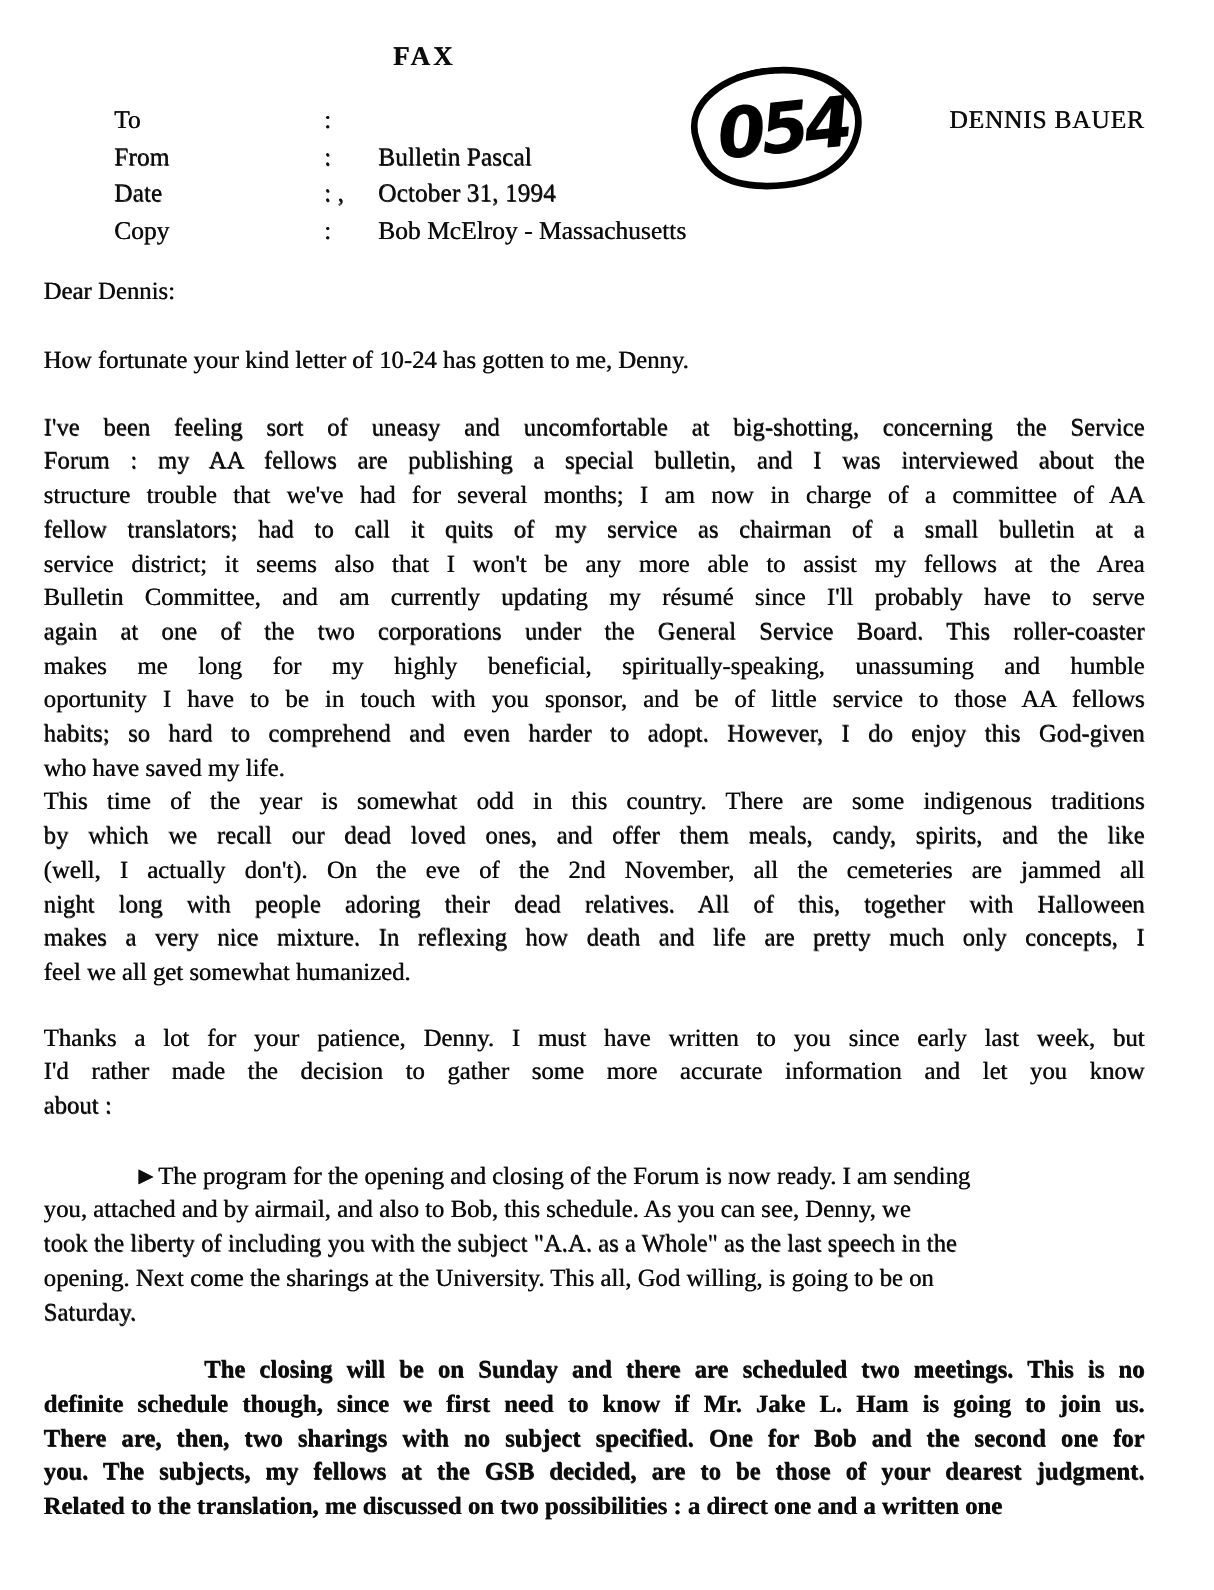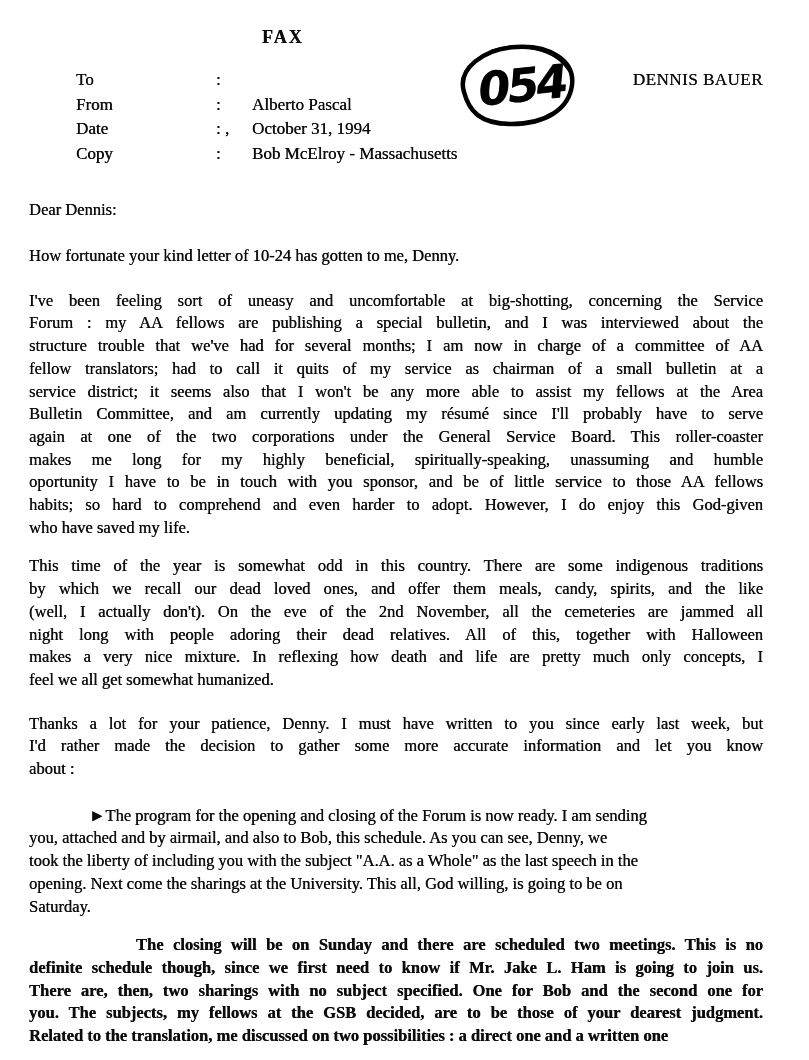--- a/index.html
+++ b/index.html
@@ -37,40 +37,40 @@
 
   .stamp {
     position: absolute;
     left: 450px;
     top: 40px;
     width: 135px;
     height: 92px;
   }
 
   .salutation {
-    margin-top: 32px;
+    margin-top: 16px;
     font-size: 16.5px;
     line-height: 23px;
   }
   .letter-body .para { font-size: 16.5px; }
   .line {
     line-height: 22.7px;
     font-size: 16.5px;
   }
   .justified .line {
     text-align: justify;
     text-align-last: justify;
     text-justify: inter-word;
   }
   .justified .line.last { text-align-last: left; }
   .ragged .line { text-align: left; }
 
   .para-0 { margin-top: 24px; }
   .para-1 { margin-top: 22px; }
-  .para-2 { margin-top: 16px; }
+  .para-2 { margin-top: 0; }
   .para-3 { margin-top: 21px; }
   .para-4 { margin-top: 24px; }
   .para-5 { margin-top: 16px; font-weight: bold; }
   .para-4 .line-0 { padding-left: 60px; }
   .para-5 .line-0 { padding-left: 107px; }
 </style>
 </head>
 <body>
 
 <div class="page">
@@ -79,21 +79,21 @@
 
   <div class="header-rows">
     <div class="header-row">
       <span class="hlabel">To</span>
       <span class="hsep">:</span>
       <span class="hvalue caps">DENNIS BAUER</span>
     </div>
     <div class="header-row">
       <span class="hlabel">From</span>
       <span class="hsep">:</span>
-      <span class="hvalue">Alberto Pascal</span>
+      <span class="hvalue">Bulletin Pascal</span>
     </div>
     <div class="header-row">
       <span class="hlabel">Date</span>
       <span class="hsep">: ,</span>
       <span class="hvalue">October 31, 1994</span>
     </div>
     <div class="header-row">
       <span class="hlabel">Copy</span>
       <span class="hsep">:</span>
       <span class="hvalue">Bob McElroy - Massachusetts</span>

